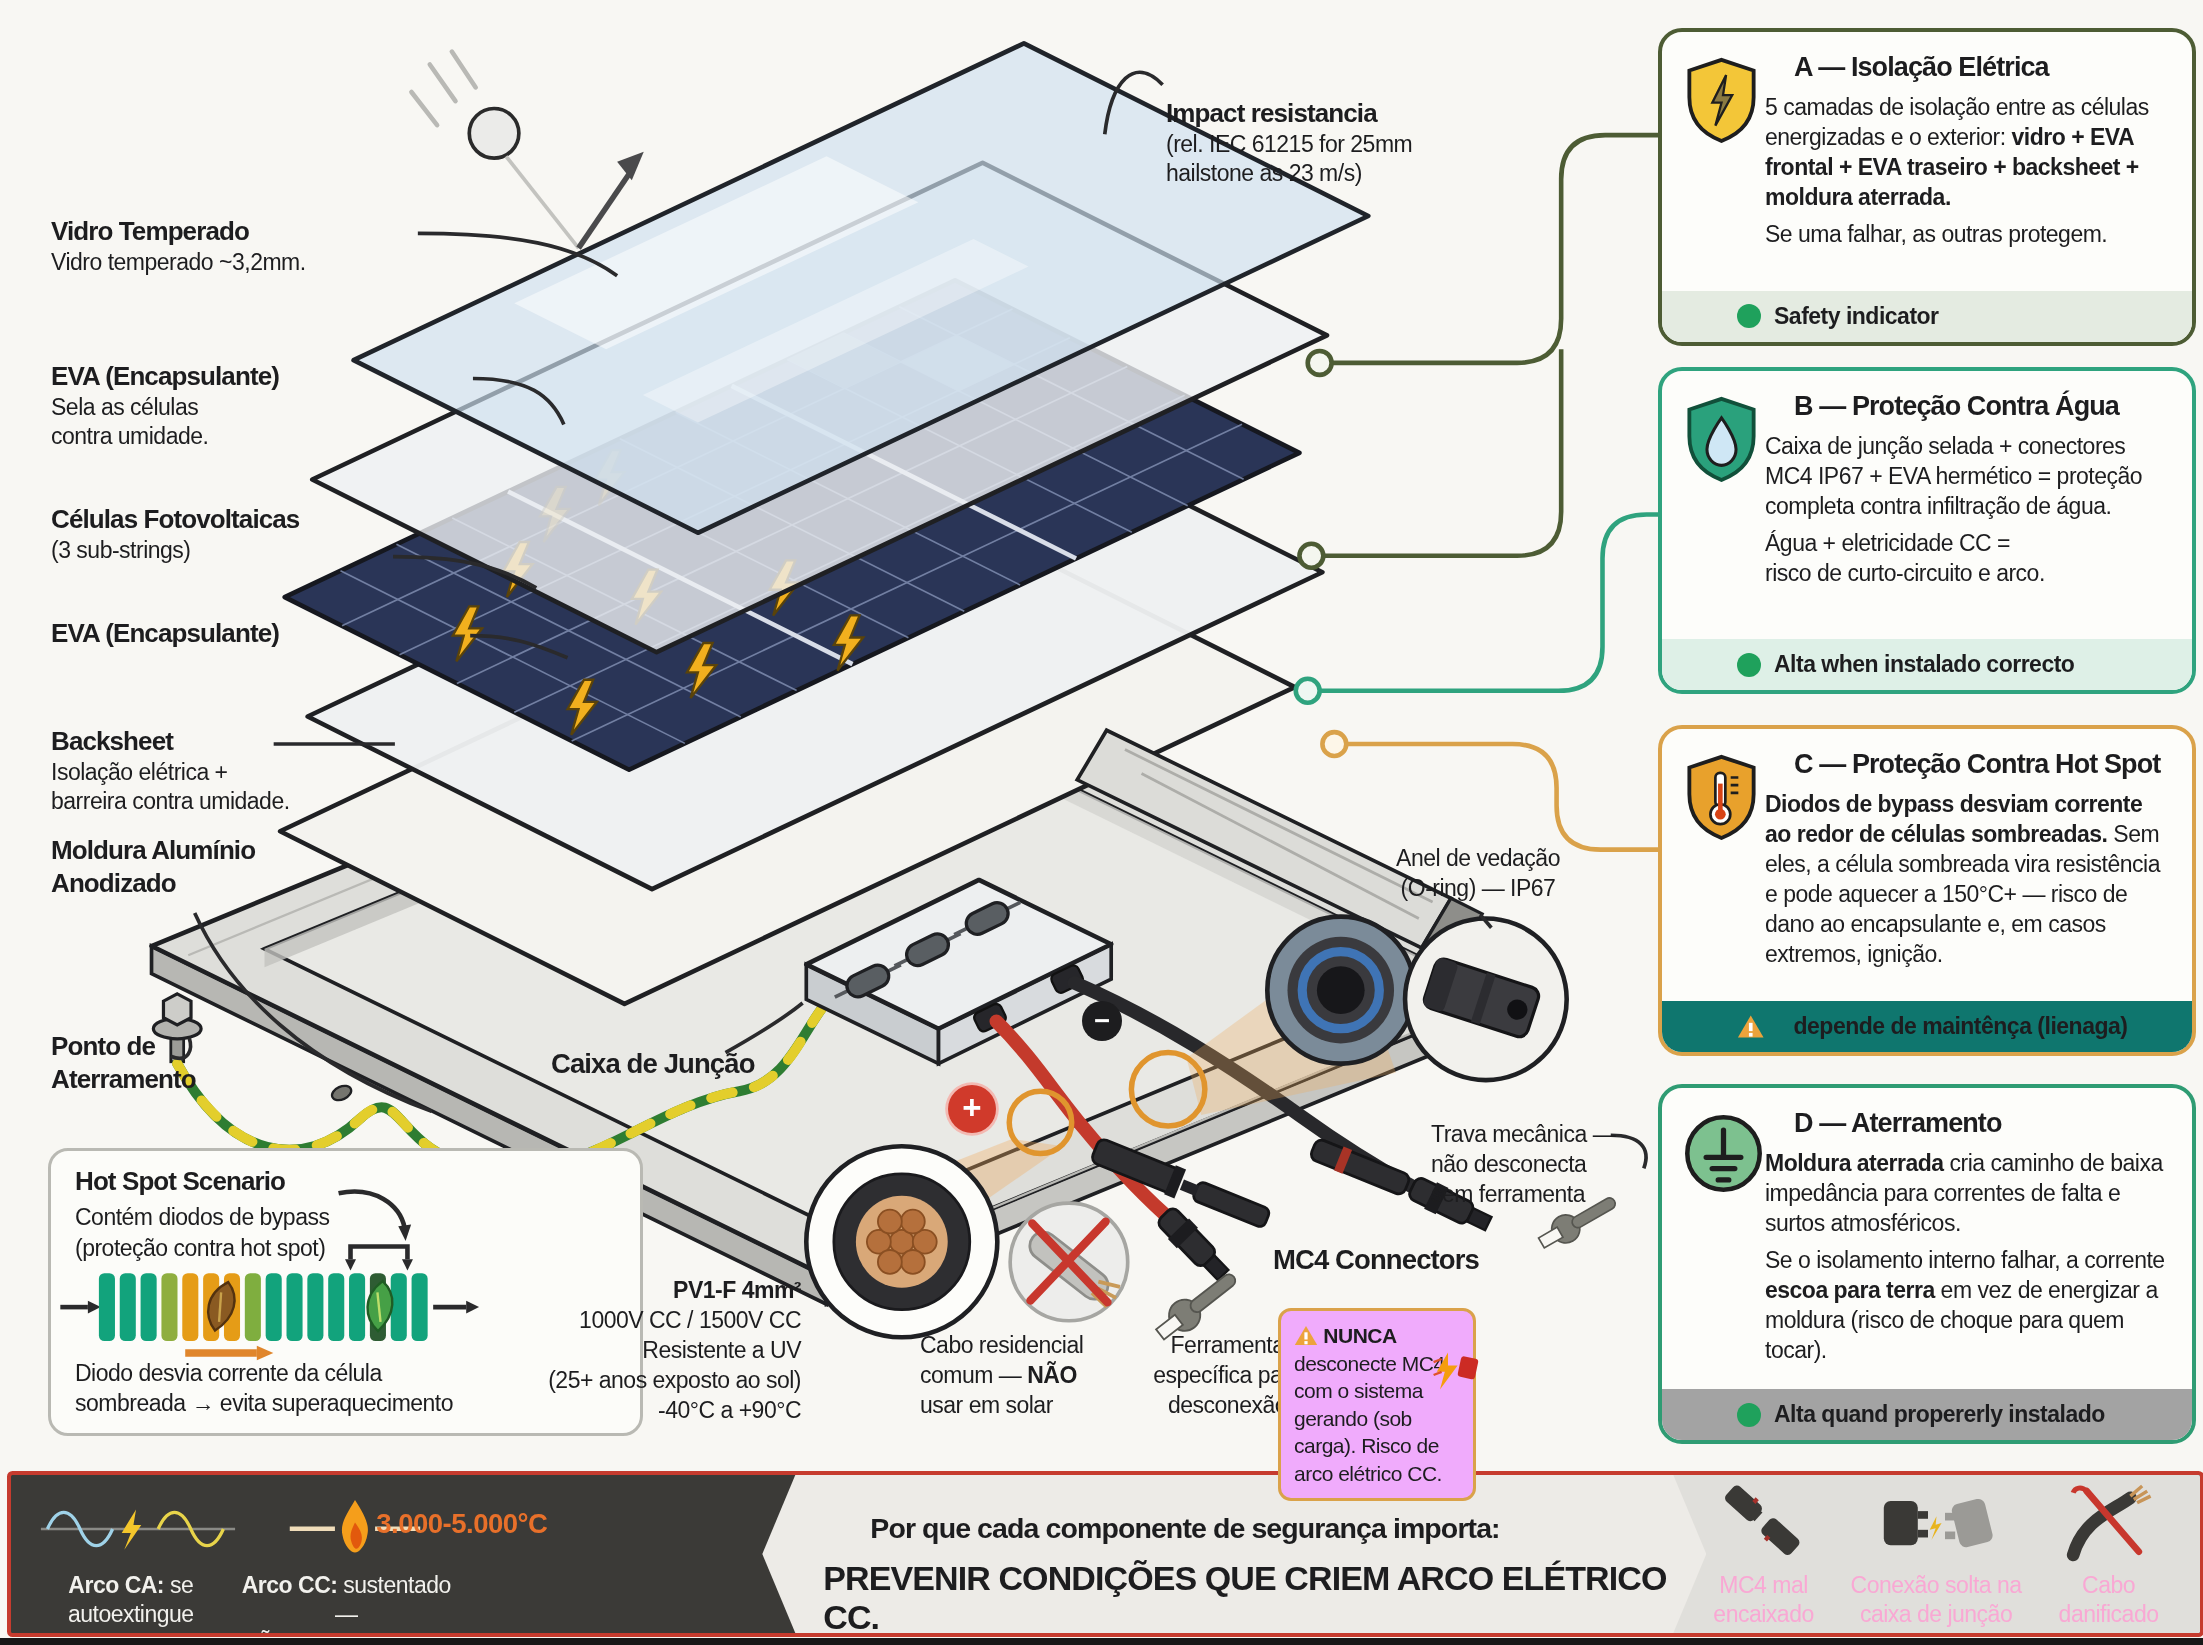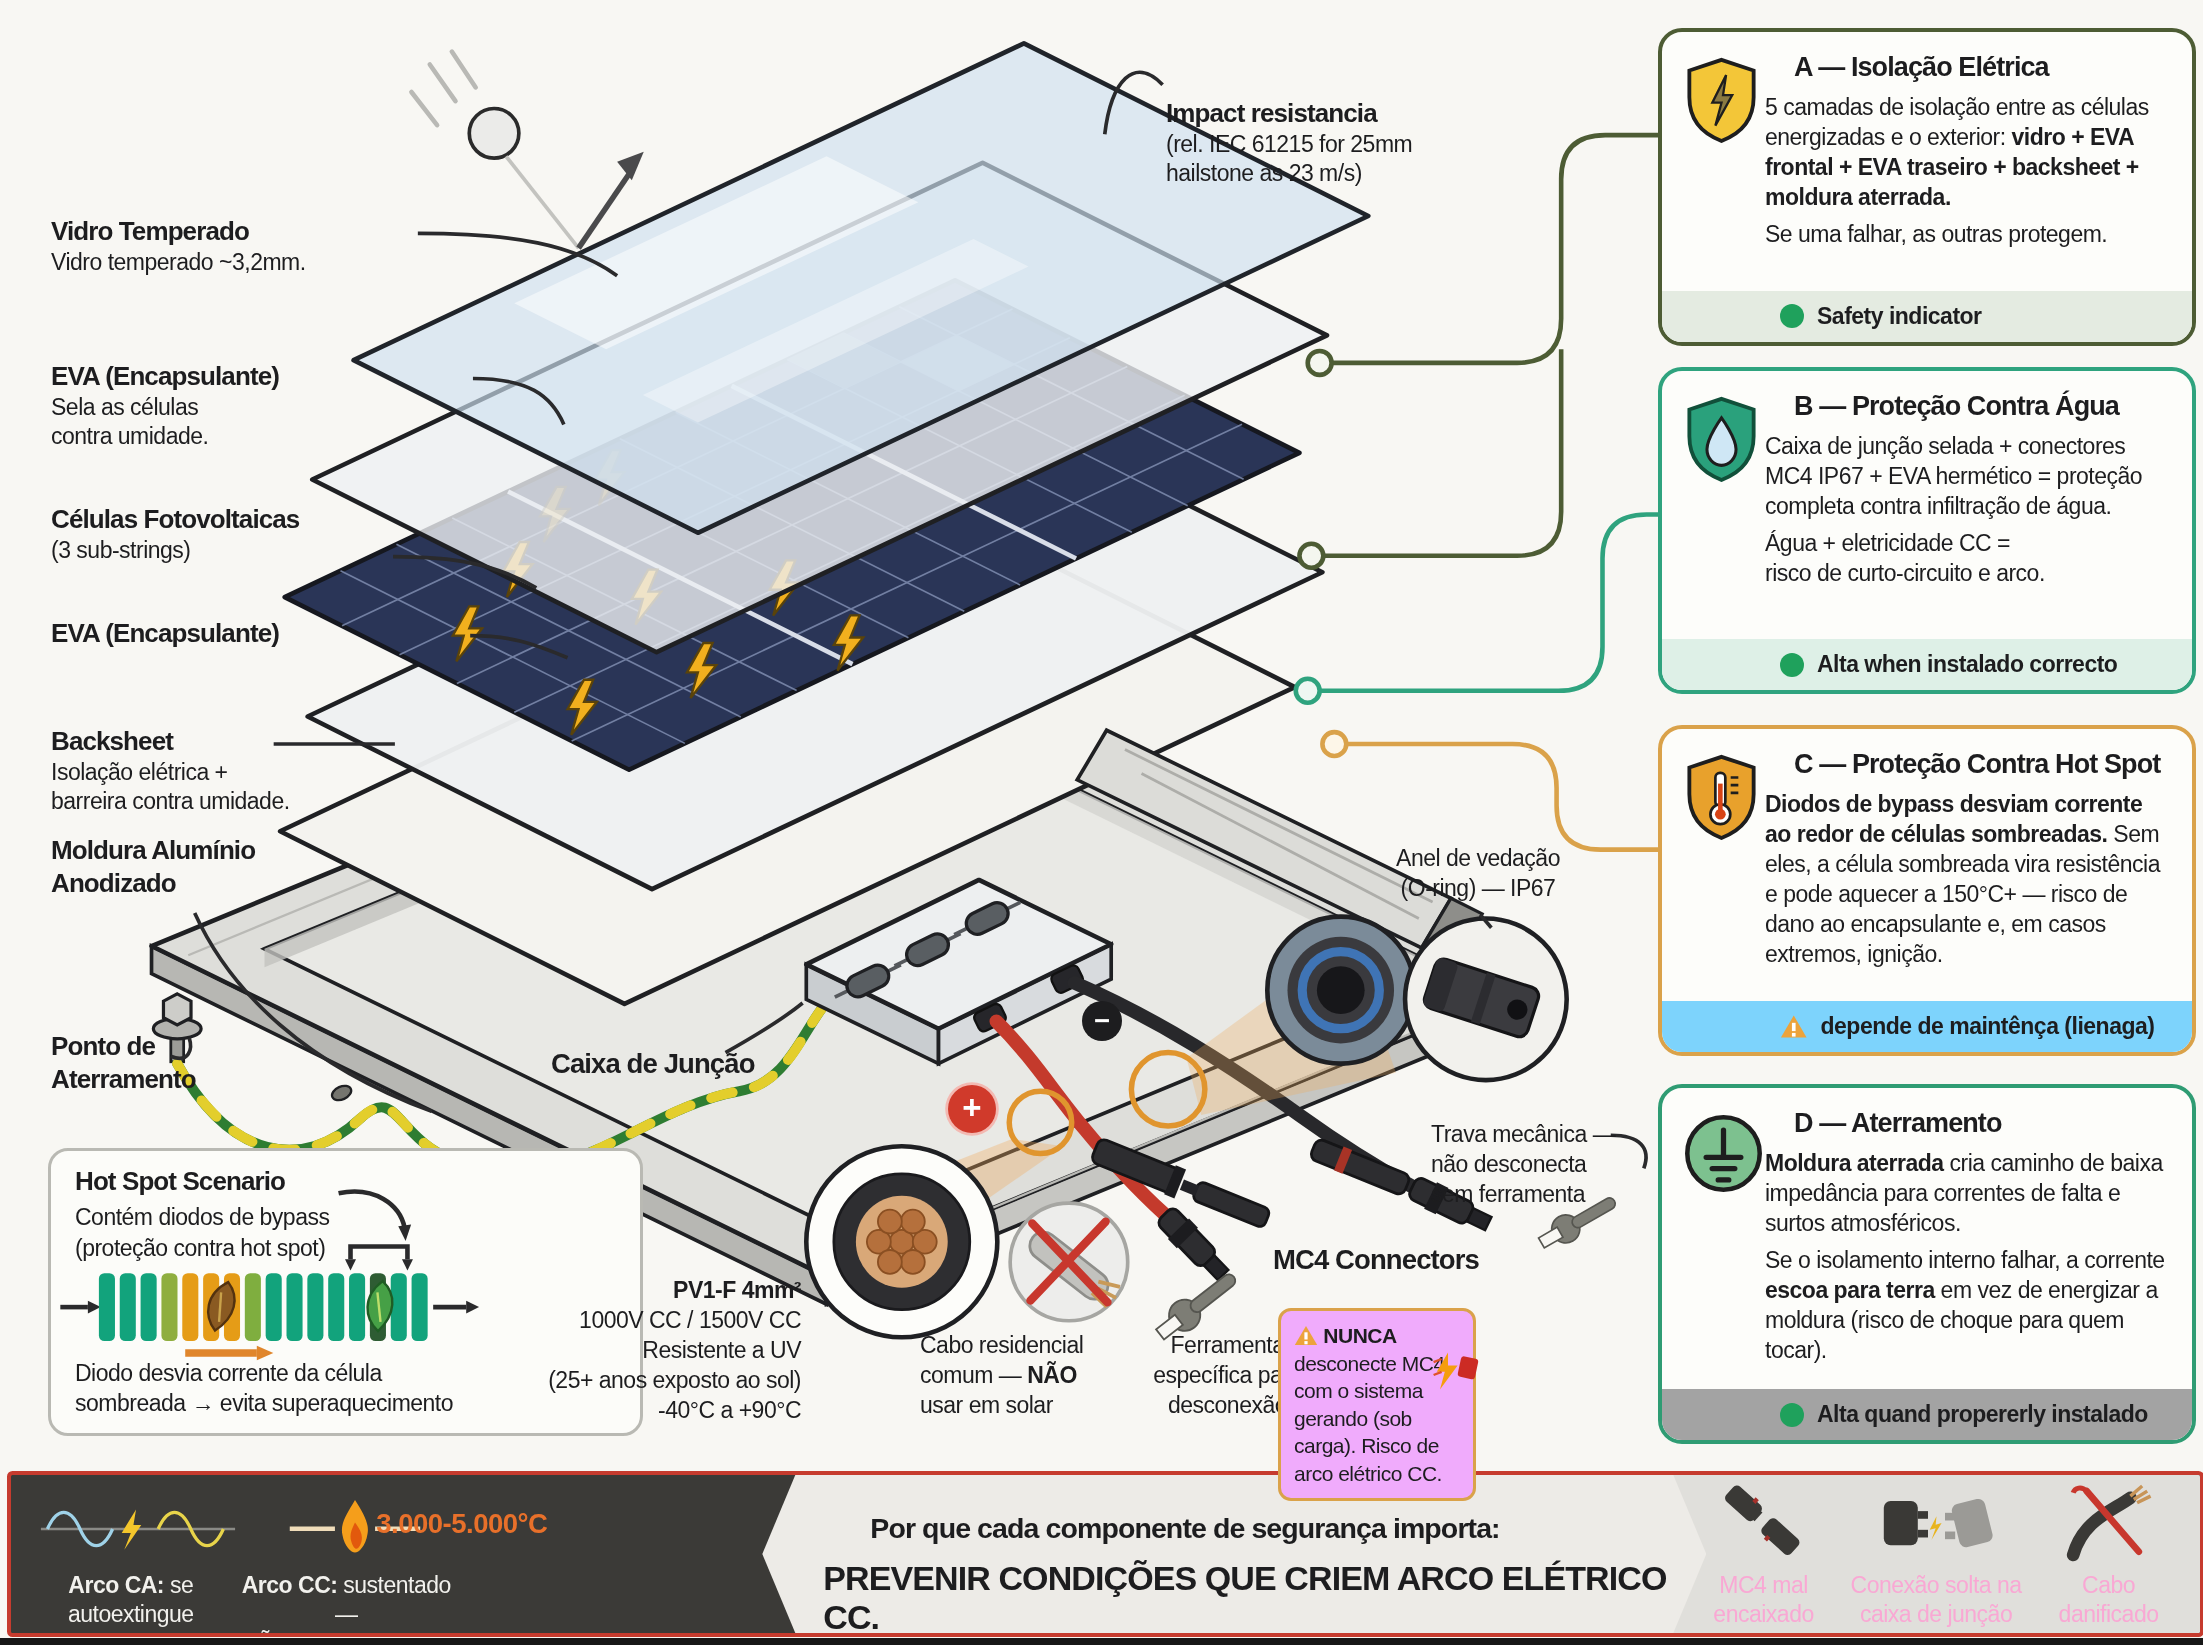--- a/index.html
+++ b/index.html
@@ -16,21 +16,21 @@
   .center{text-align:center;}
   
   .co{position:absolute;left:1658px;width:538px;background:#fdfdfa;border-radius:24px;z-index:5;
       box-sizing:border-box;overflow:hidden;}
   .co .icon{position:absolute;left:20px;top:24px;}
   .co .body{margin:20px 22px 0 103px;}
   .co-title{font-weight:bold;font-size:27px;letter-spacing:-0.9px;margin-bottom:9.2px;margin-left:29px;}
   .co-text{font-size:23px;line-height:30px;letter-spacing:-0.5px;}
   .co-text + .co-text{margin-top:7.3px;}
   .co-footer{position:absolute;left:0;right:0;bottom:0;height:51px;display:flex;align-items:center;
-             padding-left:118px;font-size:23px;letter-spacing:-0.5px;font-weight:bold;}
+             padding-left:75px;font-size:23px;letter-spacing:-0.5px;font-weight:bold;}
   .dot{width:24px;height:24px;border-radius:50%;background:#1fa15c;margin-right:13px;flex:0 0 auto;}
   
   .hotspot{position:absolute;left:48px;top:1148px;width:595px;height:288px;background:#fcfcf9;
            border:3.7px solid #b9b9b3;border-radius:20px;z-index:5;box-sizing:border-box;}
   .hotspot .hs-svg{position:absolute;left:0;top:0;width:588px;height:281px;}
   .hs-t{position:absolute;left:24px;top:14.7px;font-weight:bold;font-size:26px;letter-spacing:-0.9px;}
   .hs-l{position:absolute;left:24px;font-size:23px;letter-spacing:-0.5px;}
   
   .nunca{position:absolute;left:1278px;top:1308px;width:198px;background:#f0abfc;border:3.7px solid #daa24a;
          border-radius:13px;z-index:6;padding:11px 13px;font-size:21px;line-height:27.5px;letter-spacing:-0.5px;box-sizing:border-box;}
@@ -462,21 +462,21 @@
       <rect x="42" y="26" width="13" height="44" rx="6" fill="#fff" stroke="#1e1e1e" stroke-width="3.5"></rect>
       <circle cx="48.5" cy="80" r="13" fill="#fff" stroke="#1e1e1e" stroke-width="3.5"></circle>
       <circle cx="48.5" cy="80" r="7" fill="#d84315"></circle>
         <rect x="45.5" y="40" width="6" height="36" fill="#d84315"></rect>
       <path d="M62,32 H72 M62,42 H72 M62,52 H72" stroke="#1e1e1e" stroke-width="3.5"></path>
     </svg>
     <div class="body">
       <div class="co-title">C — Proteção Contra Hot Spot</div>
       <div class="co-text"><span class="bold">Diodos de bypass desviam corrente ao redor de células sombreadas.</span><span> Sem eles, a célula sombreada vira resistência e pode aquecer a 150°C+ — risco de dano ao encapsulante e, em casos extremos, ignição.</span></div>
     </div>
-    <div class="co-footer" style="background:#7dd3fc;font-weight:bold;">
+    <div class="co-footer" style="background:#0f766e;font-weight:bold;gap:16px;">
       <svg width="27.5" height="25" viewBox="0 0 30 26" style="margin-right:13px;">
         <polygon points="15,1 29,25 1,25" fill="#eca33b"></polygon>
           <rect x="13" y="9" width="4" height="9" fill="#fff"></rect>
           <rect x="13" y="20" width="4" height="4" fill="#fff"></rect>
       </svg>
       <span>depende de maintênça (lienaga)</span>
     </div>
   </div>
 
   <div class="co" style="top:1084px;height:360px;border:4.6px solid #2f9c73;">

